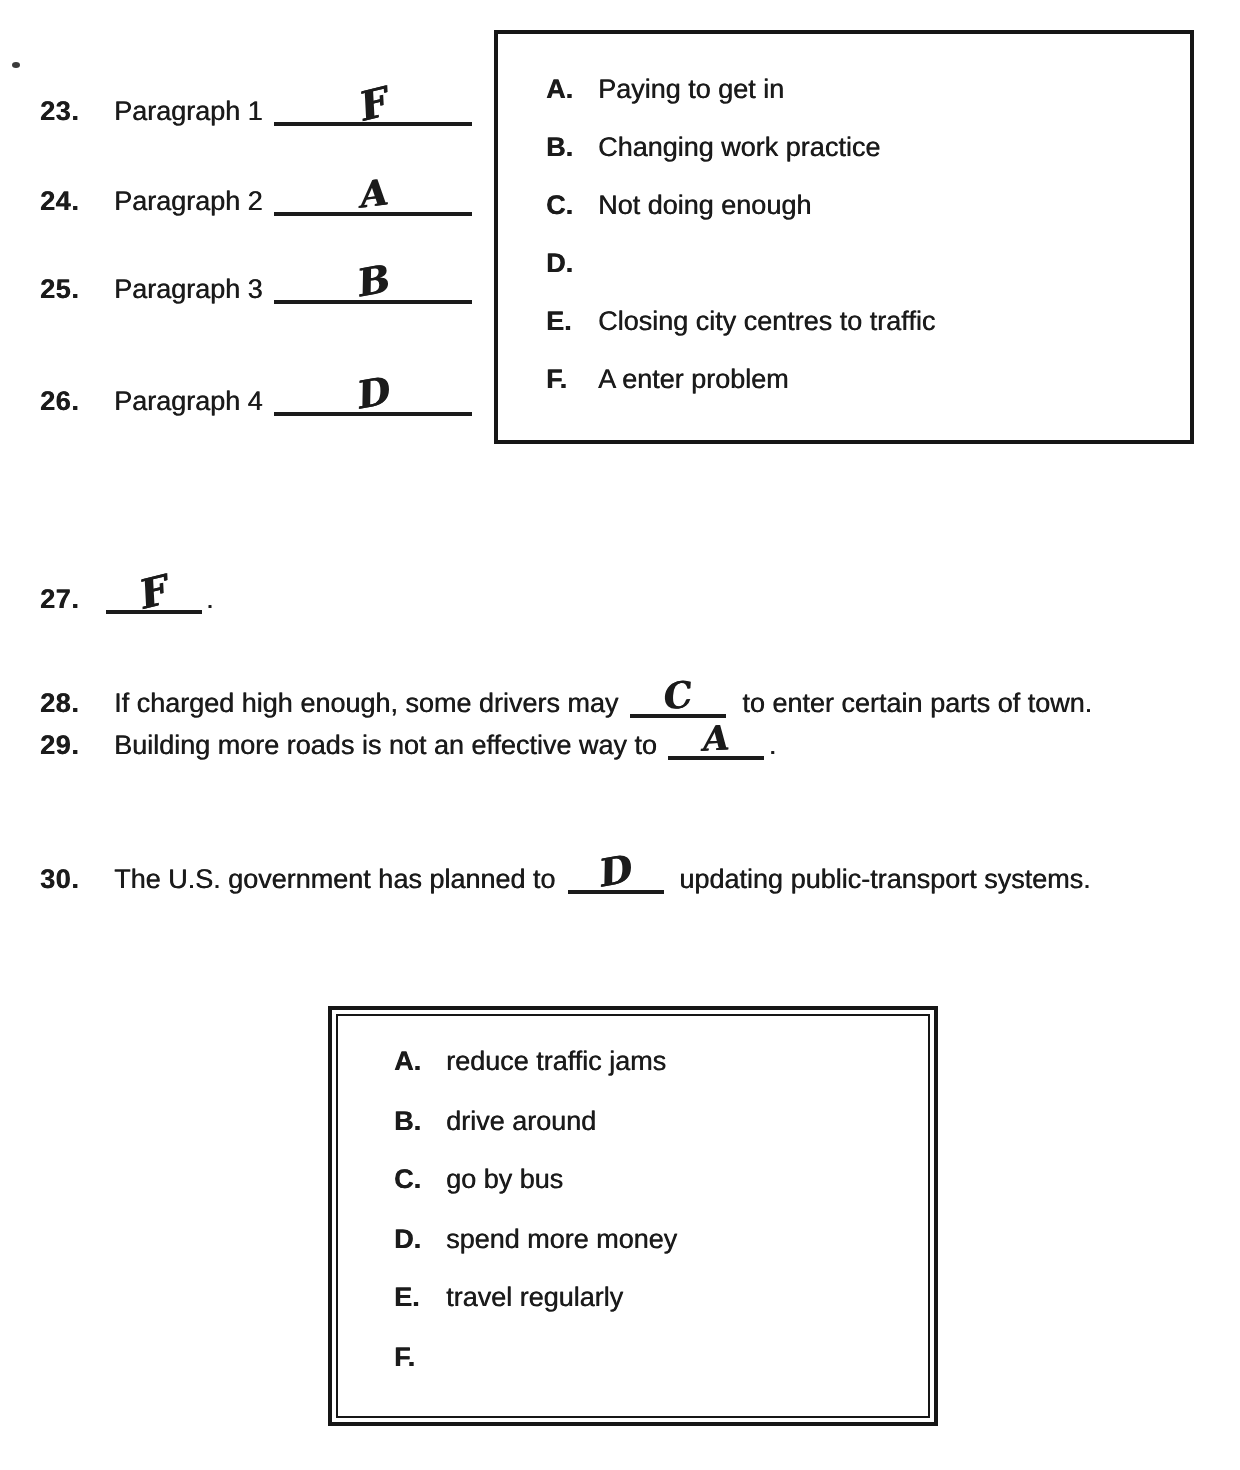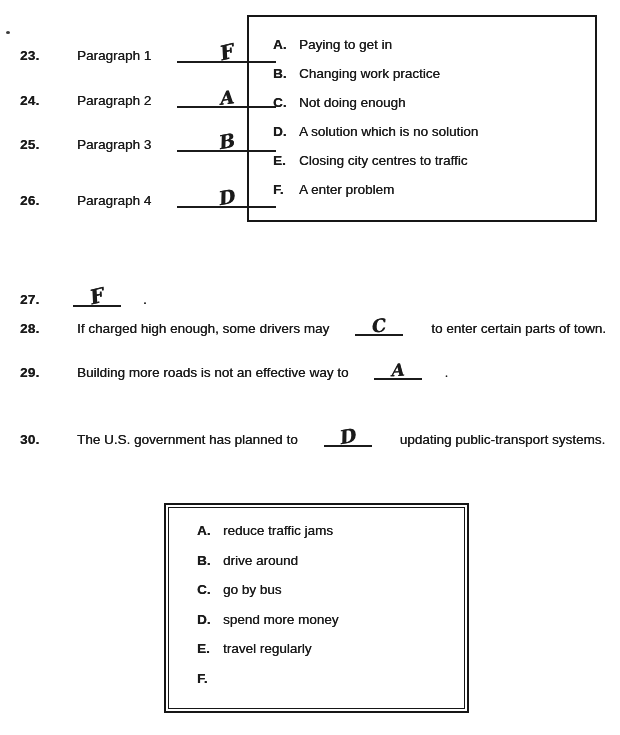--- a/index.html
+++ b/index.html
@@ -10,21 +10,21 @@
     background:#ffffff;
     color:#1b1b1b;
     font-family:"Liberation Sans", sans-serif;
     font-size:13.5px;
     overflow:hidden;
     text-shadow:0.25px 0 0 currentColor; 
   }
   .speck { position:absolute; left:6px; top:31px; width:4px; height:3px; background:#3a3a3a; border-radius:50%; }
 
   
-  .row { position:absolute; left:20px; display:flex; align-items:baseline; white-space:nowrap;gap:20px; }
+  .row { position:absolute; left:20px; display:flex; align-items:baseline; white-space:nowrap; }
   .num { font-weight:bold; width:27px; letter-spacing:0.3px; }
   .lbl, .qtext { margin-left:10px; }
 
   
   .blank { display:inline-block; position:relative; top:3px; border-bottom:2px solid #1b1b1b; margin-left:6px; }
   .blank.wide  { width:99px; height:17px; }
   .blank.small { width:48px; height:15px; }
   .hand {
     position:absolute; left:50%; bottom:-1px;
     font-family:"DejaVu Serif", serif;
@@ -107,40 +107,39 @@
     <div class="opt">
       <span class="opt-letter">B.</span>
       <span class="opt-text">Changing work practice</span>
     </div>
     <div class="opt">
       <span class="opt-letter">C.</span>
       <span class="opt-text">Not doing enough</span>
     </div>
     <div class="opt">
       <span class="opt-letter">D.</span>
-      <span class="opt-text">A solution which is no solution</span>
     </div>
     <div class="opt">
       <span class="opt-letter">E.</span>
       <span class="opt-text">Closing city centres to traffic</span>
     </div>
     <div class="opt">
       <span class="opt-letter">F.</span>
       <span class="opt-text">A enter problem</span>
     </div>
   </div>
 
   <div class="row" style="top:289px">
     <span class="num">27.</span>
     <span class="blank small">
         <span class="hand tilt-strong">F</span>
       </span>
     <span class="after period">.</span>
   </div>
-  <div class="row" style="top:318px">
+  <div class="row" style="top:341px">
     <span class="num">28.</span>
     <span class="qtext">If charged high enough, some drivers may</span>
     <span class="blank small">
         <span class="hand tilt-mild">C</span>
       </span>
     <span class="after">to enter certain parts of town.</span>
   </div>
   <div class="row" style="top:362px">
     <span class="num">29.</span>
     <span class="qtext">Building more roads is not an effective way to</span>

